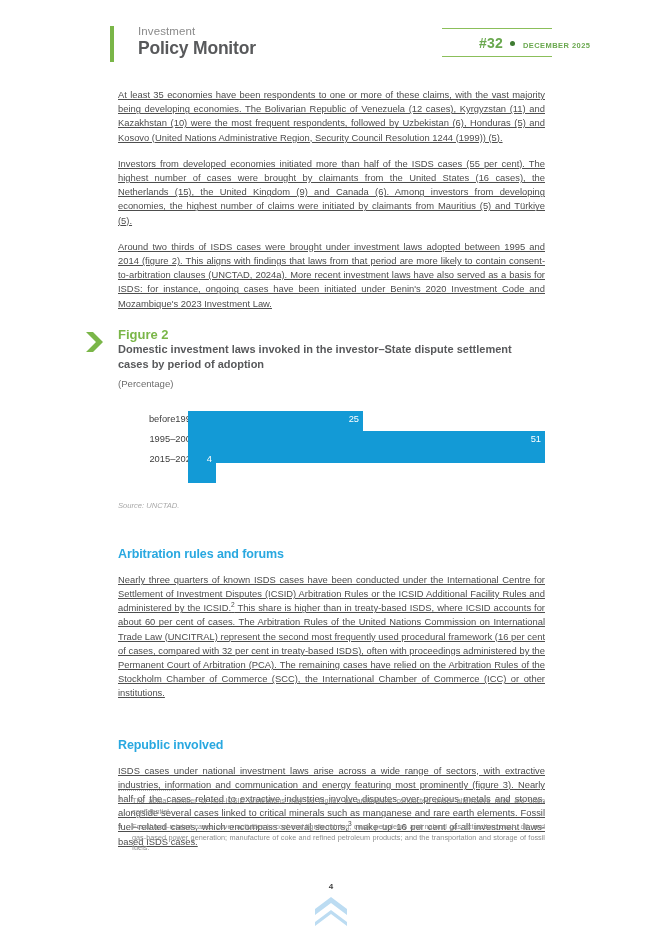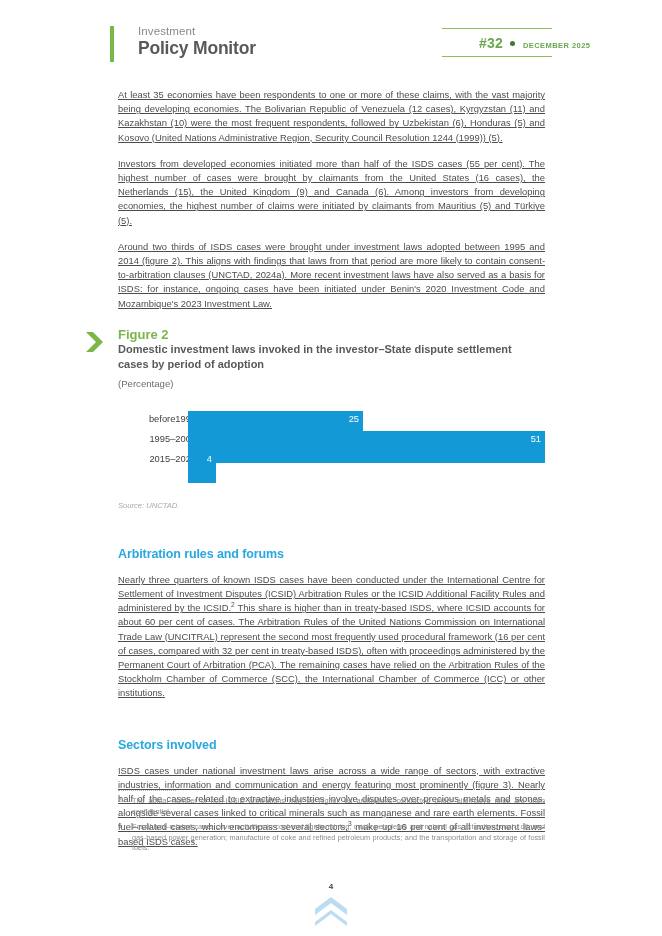--- a/index.html
+++ b/index.html
@@ -311,21 +311,21 @@
       </div>
 
     </div>
 
     <div class="source">Source: UNCTAD.</div>
   </div>
 
   <h2 class="section">Arbitration rules and forums</h2>
   <p class="body"><span>Nearly three quarters of known ISDS cases have been conducted under the International Centre for Settlement of Investment Disputes (ICSID) Arbitration Rules or the ICSID Additional Facility Rules and administered by the ICSID.</span><sup>2</sup><span> This share is higher than in treaty-based ISDS, where ICSID accounts for about 60 per cent of cases. The Arbitration Rules of the United Nations Commission on International Trade Law (UNCITRAL) represent the second most frequently used procedural framework (16 per cent of cases, compared with 32 per cent in treaty-based ISDS), often with proceedings administered by the Permanent Court of Arbitration (PCA). The remaining cases have relied on the Arbitration Rules of the Stockholm Chamber of Commerce (SCC), the International Chamber of Commerce (ICC) or other institutions.</span></p>
 
-  <h2 class="section">Sectors involved</h2>
+  <h2 class="section">Republic involved</h2>
   <p class="body"><span>ISDS cases under national investment laws arise across a wide range of sectors, with extractive industries, information and communication and energy featuring most prominently (figure 3). Nearly half of the cases related to extractive industries involve disputes over precious metals and stones, alongside several cases linked to critical minerals such as manganese and rare earth elements. Fossil fuel–related cases, which encompass several sectors,</span><sup>3</sup><span> make up 16 per cent of all investment laws-based ISDS cases.</span></p>
 
 </div>
 
 <div class="footnotes">
   <div class="fn-rule"></div>
 
   <div class="fn">
     <span class="fn-marker">2</span>
     <span>The actual number of non-ICSID arbitrations may be higher, as arbitrations conducted under alternative rules are often confidential.</span>

